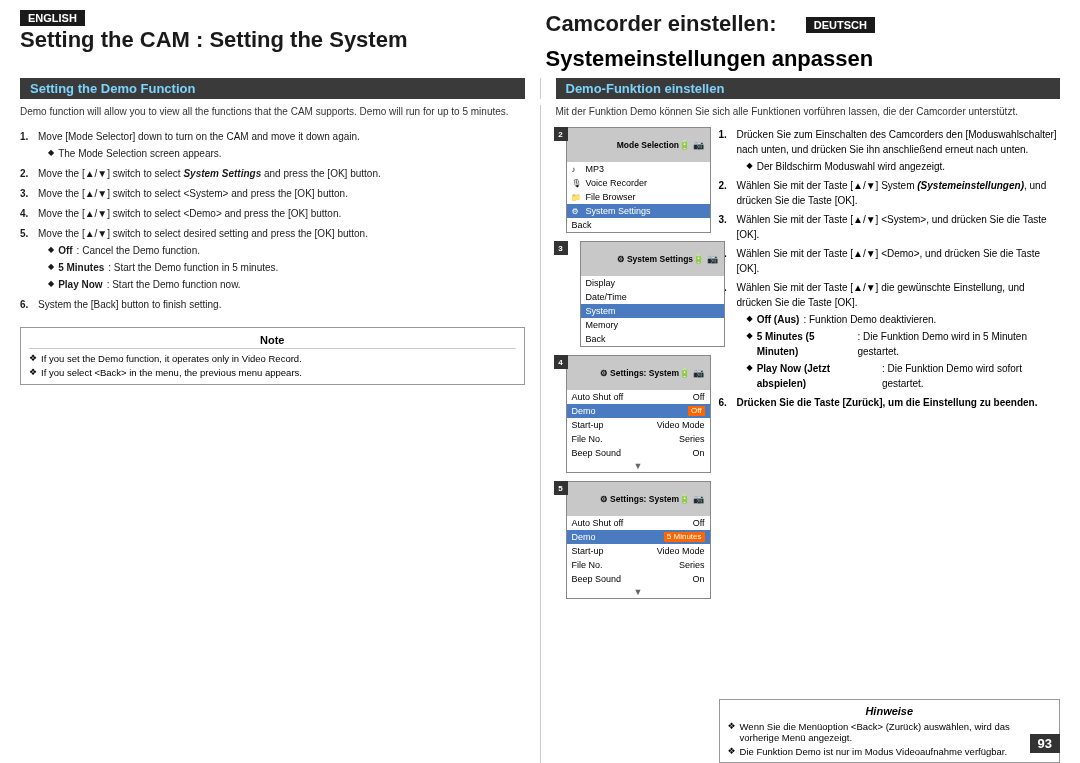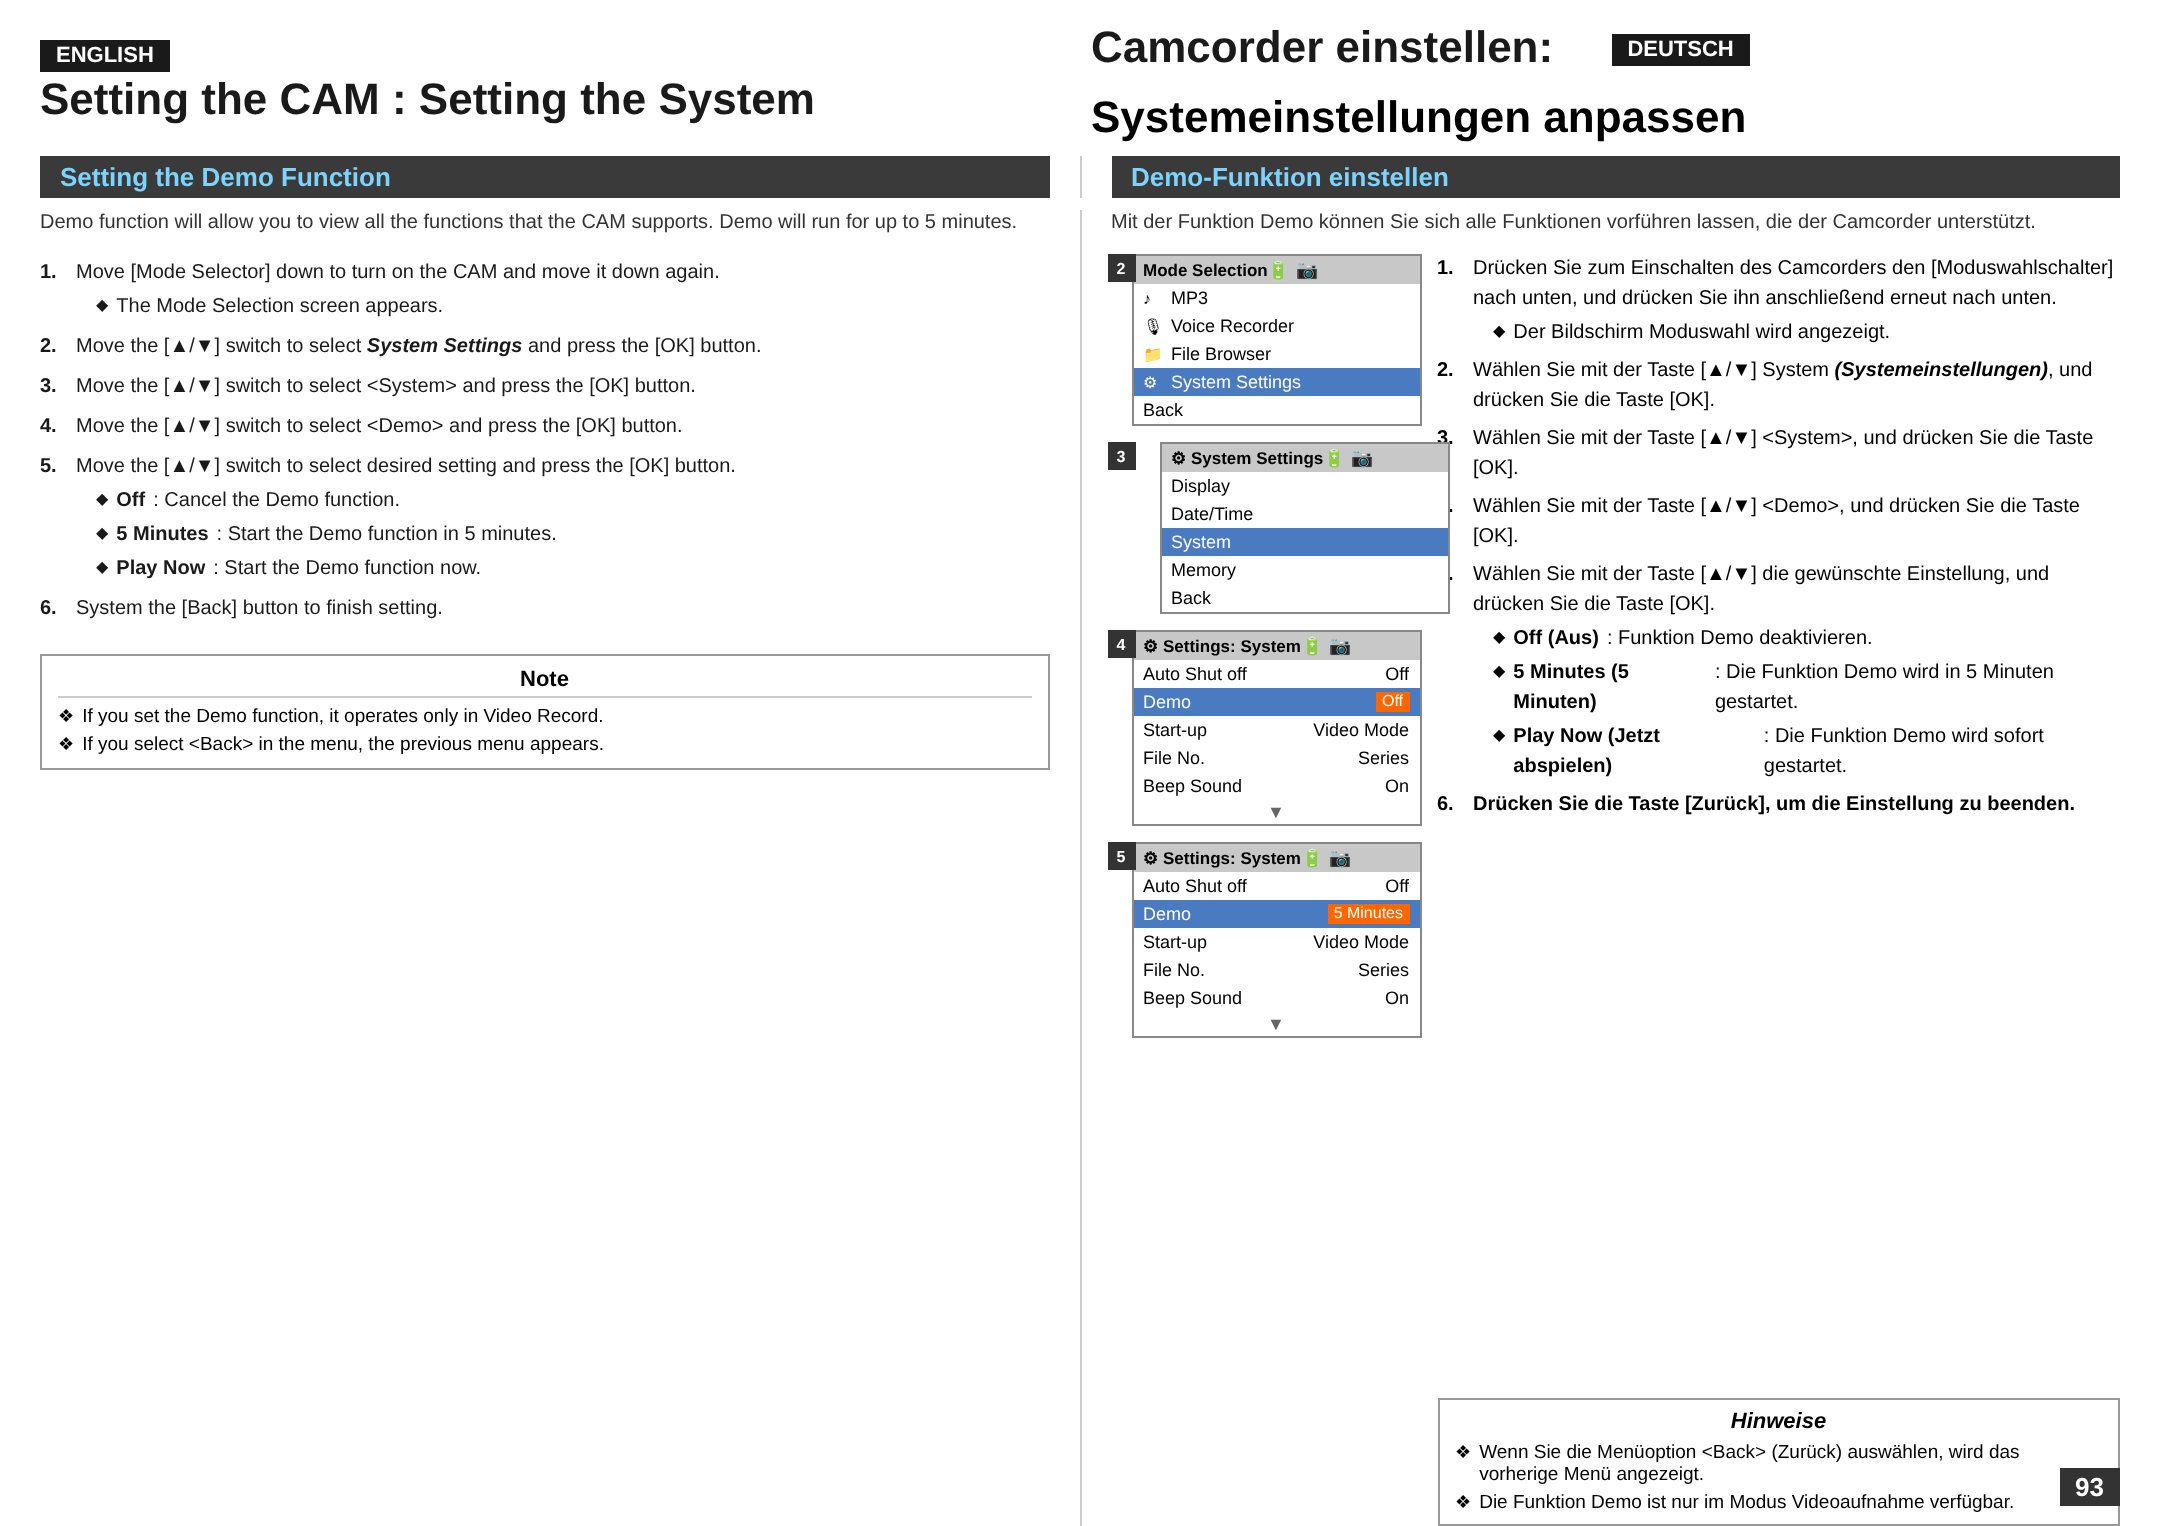--- a/index.html
+++ b/index.html
@@ -16,21 +16,21 @@
       width: 1080px;
       height: 763px;
       display: flex;
       flex-direction: column;
       background: white;
     }
 
     
     .header {
       display: flex;
-      align-items: center;
+      align-items: flex-start;
       padding: 10px 20px 0 20px;
       gap: 0;
     }
 
     .header-left {
       flex: 1;
     }
 
     .header-right {
       flex: 1;
@@ -247,23 +247,23 @@
     
     .device-screen {
       border: 1px solid #888;
       background: white;
       font-size: 9px;
       width: 145px;
     }
 
     .screen-header {
       background: #c8c8c8;
-      padding: 2px 5px;
-      display: flex;
-      justify-content: flex-start;
+      padding: 12px 5px;
+      display: flex;
+      justify-content: flex-end;
       align-items: center;
       font-size: 8.5px;
       font-weight: bold;
     }
 
     .screen-header-icons {
       display: flex;
       gap: 3px;
       font-size: 9px;
     }

